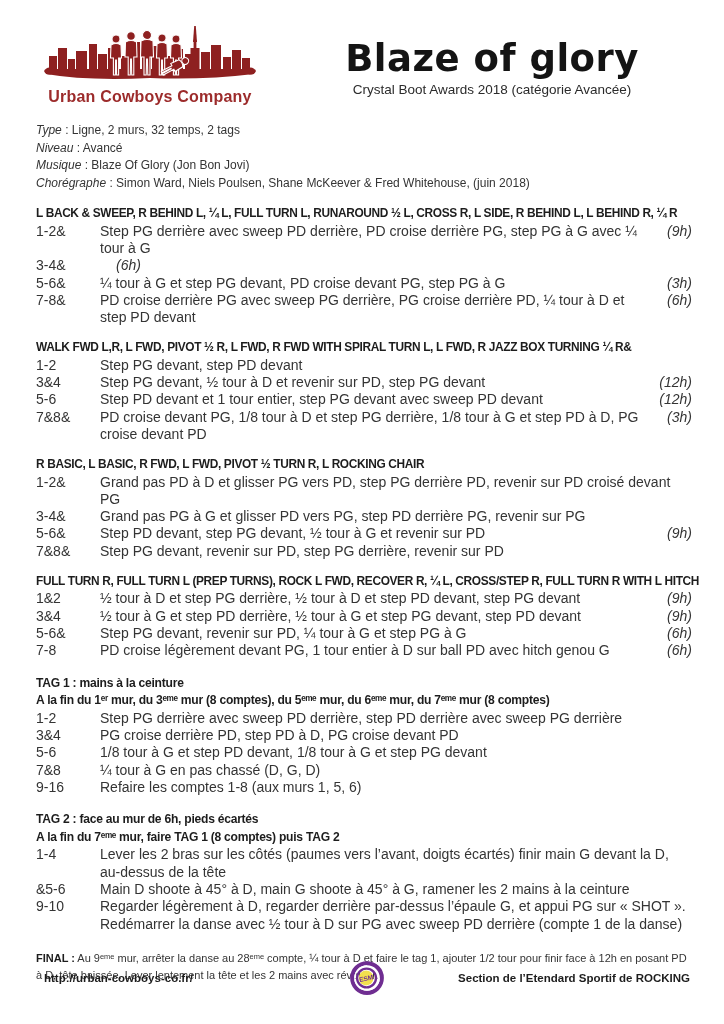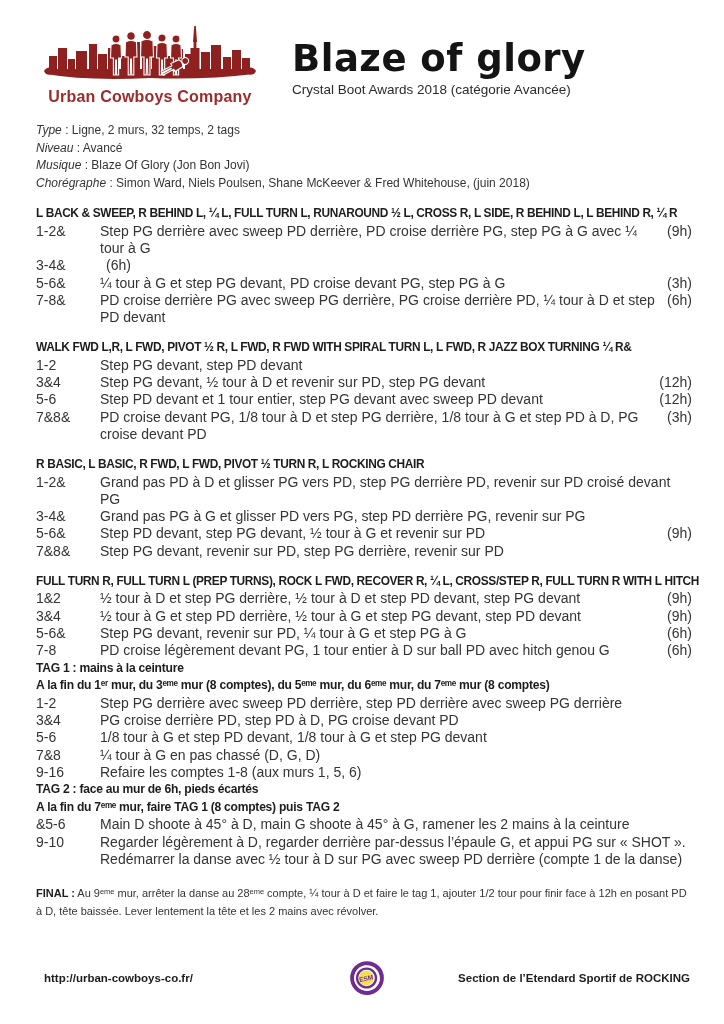--- a/index.html
+++ b/index.html
@@ -8,38 +8,38 @@
     font-family:"Liberation Sans","DejaVu Sans",sans-serif;
     color:#343434;-webkit-font-smoothing:antialiased;
   }
   .page{position:absolute;inset:0;padding:14px 32px 0 36px;box-sizing:border-box;}
 
   
   .top{display:flex;align-items:flex-start;}
   .logo{width:256px;flex-shrink:0;padding-top:4px;}
   .skyline{display:block;width:212px;height:70px;margin-left:8px;}
   .company{width:228px;text-align:center;color:#9c2b2b;font-weight:700;font-size:16px;margin-top:0;letter-spacing:0.2px;}
-  .titleblock{flex:1;text-align:left;padding-top:26px;}
+  .titleblock{flex:1;text-align:center;padding-top:26px;}
   .dance-title{margin:0;font-family:"DejaVu Sans",sans-serif;font-weight:700;font-size:37px;color:#141414;letter-spacing:0.5px;line-height:1.05;}
   .subtitle{font-size:13.5px;color:#2b2b2b;margin-top:3px;}
 
   
   .meta{margin-top:16px;font-size:12px;line-height:17.6px;color:#343434;}
   .meta .lab{font-style:italic;}
 
   
   .section{margin-top:13px;}
   .heading{font-weight:700;font-size:11.9px;letter-spacing:-0.35px;color:#1d1d1d;line-height:17.3px;white-space:nowrap;}
   .row{display:flex;font-size:14px;line-height:17.3px;color:#343434;}
   .counts{width:64px;flex-shrink:0;}
   .desc{flex:1;}
-  .time{margin-left:6px;white-space:nowrap;}
-
-  
-  .tag{margin-top:0;}
+  .time{margin-left:16px;white-space:nowrap;font-style:italic;}
+
+  
+  .tag{margin-top:15px;}
   .tag-title,.tag-sub{font-weight:700;font-size:12.1px;line-height:17.6px;letter-spacing:-0.25px;color:#1d1d1d;}
 
   
   .final{margin-top:17px;font-size:11px;line-height:17.6px;color:#343434;max-width:660px;}
   .final .flab{font-weight:700;color:#1d1d1d;}
 
   
   .footer{position:absolute;left:44px;right:34px;bottom:28px;display:grid;grid-template-columns:1fr auto 1fr;align-items:center;}
   .url{font-weight:700;font-size:11.5px;color:#1d1d1d;justify-self:start;}
   .esm{justify-self:center;width:36px;height:36px;display:block;}
@@ -244,20 +244,24 @@
     <div class="row">
         <span class="counts">9-16</span>
         <span class="desc">Refaire les comptes 1-8 (aux murs 1, 5, 6)</span>
       </div>
   </div>
 
   <div class="tag">
     <div class="tag-title">TAG 2 : face au mur de 6h, pieds écartés</div>
     <div class="tag-sub">A la fin du 7ᵉᵐᵉ mur, faire TAG 1 (8 comptes) puis TAG 2</div>
     <div class="row">
+        <span class="counts">1-4</span>
+        <span class="desc">Lever les 2 bras sur les côtés (paumes vers l’avant, doigts écartés) finir main G devant la D, au-dessus de la tête</span>
+      </div>
+    <div class="row">
         <span class="counts">&amp;5-6</span>
         <span class="desc">Main D shoote à 45° à D, main G shoote à 45° à G, ramener les 2 mains à la ceinture</span>
       </div>
     <div class="row">
         <span class="counts">9-10</span>
         <span class="desc">Regarder légèrement à D, regarder derrière par-dessus l’épaule G, et appui PG sur « SHOT ». Redémarrer la danse avec ½ tour à D sur PG avec sweep PD derrière (compte 1 de la danse)</span>
       </div>
   </div>
 
   <div class="final">

